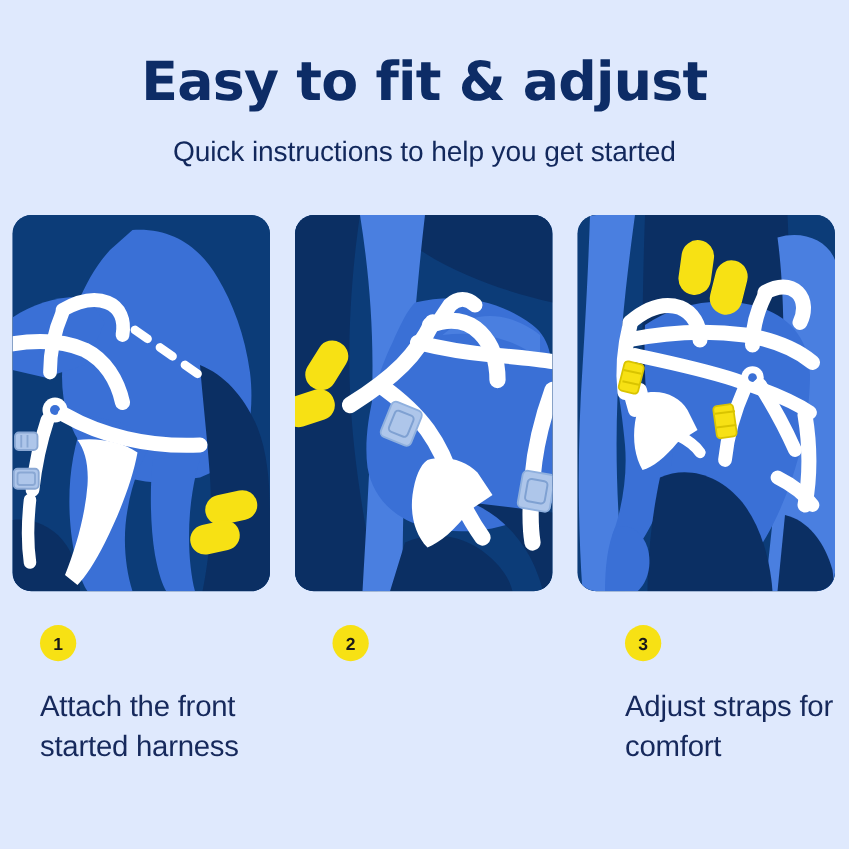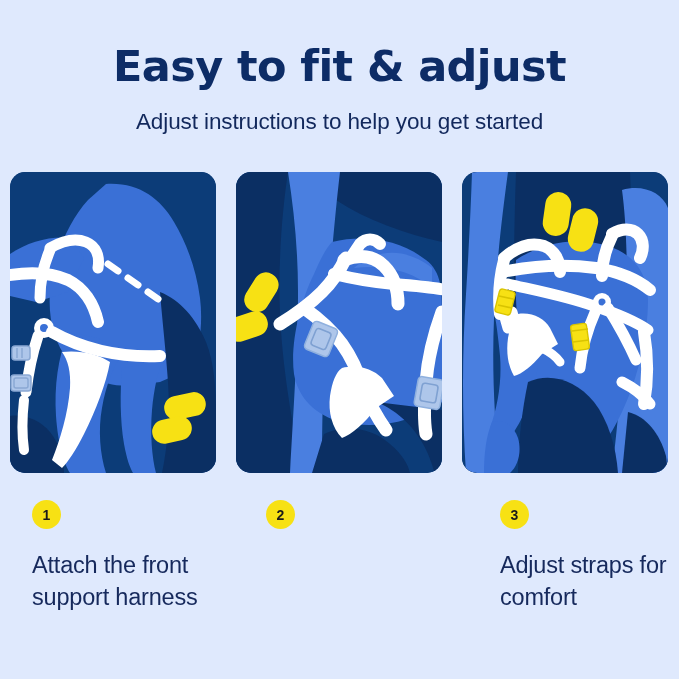--- a/index.html
+++ b/index.html
@@ -107,21 +107,21 @@
     font-family: "Liberation Sans", sans-serif;
   }
 </style>
 </head>
 <body>
 
 <div class="page">
 
   <div class="header">
     <h1 class="headline">Easy to fit &amp; adjust</h1>
-    <p class="subhead">Adjust instructions to help you get started</p>
+    <p class="subhead">Quick instructions to help you get started</p>
   </div>
 
   <div class="panels">
 
     <div class="panel">
       <svg viewBox="0 0 206 301" xmlns="http://www.w3.org/2000/svg">
         <defs>
           <clipPath id="clip1">
               <rect x="0" y="0" width="206" height="301" rx="15"></rect>
             </clipPath>
@@ -321,21 +321,21 @@
         </g>
       </svg>
     </div>
 
   </div>
 
   <div class="steps">
 
     <div class="step">
       <div class="badge">1</div>
-      <div class="step-text">Attach the front support harness</div>
+      <div class="step-text">Attach the front started harness</div>
     </div>
 
     <div class="step">
       <div class="badge">2</div>
     </div>
 
     <div class="step">
       <div class="badge">3</div>
       <div class="step-text">Adjust straps for comfort</div>
     </div>

